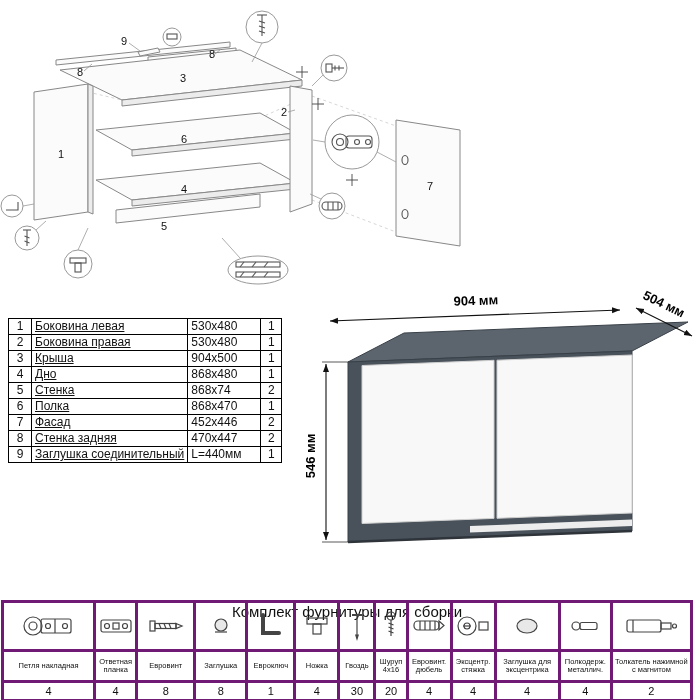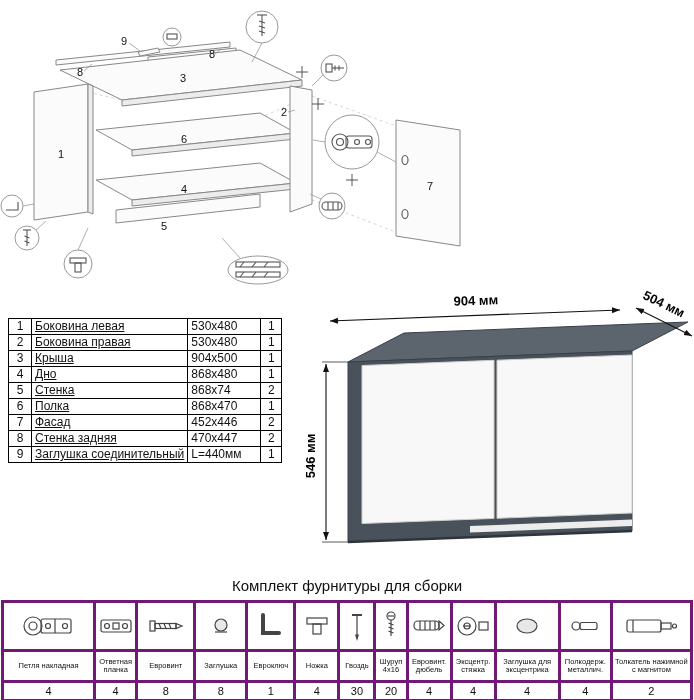--- a/index.html
+++ b/index.html
@@ -28,21 +28,21 @@
   table.parts .c-size{min-width:66px;text-align:left;}
   table.parts .c-qty{min-width:14px;text-align:center;}
 
   
   #product{position:absolute;left:300px;top:288px;}
   .dim{stroke:#111;stroke-width:1.1;fill:none;}
   .dim-ext{stroke:#111;stroke-width:.7;fill:none;}
   .dim-text{font-size:13px;font-weight:bold;fill:#000;text-anchor:middle;}
 
   
-  .hw-title{position:absolute;left:0;top:577px;width:694px;text-align:center;font-size:15px;}
+  .hw-title{position:absolute;left:0;top:603px;width:694px;text-align:center;font-size:15px;}
   table.hw{position:absolute;left:1px;top:600px;width:692px;border-collapse:collapse;table-layout:fixed;}
   table.hw td{border:3px solid #701a75;text-align:center;vertical-align:middle;padding:0;overflow:hidden;}
   table.hw .icon-row td{height:46px;}
   table.hw .name-row td{height:26px;font-size:7.5px;line-height:8.5px;padding:1px;}
   table.hw .qty-row td{height:16px;font-size:11px;}
   .hwicon{display:block;margin:0 auto;stroke:#444;fill:none;stroke-width:1.2;}
 </style>
 </head>
 <body>
 

